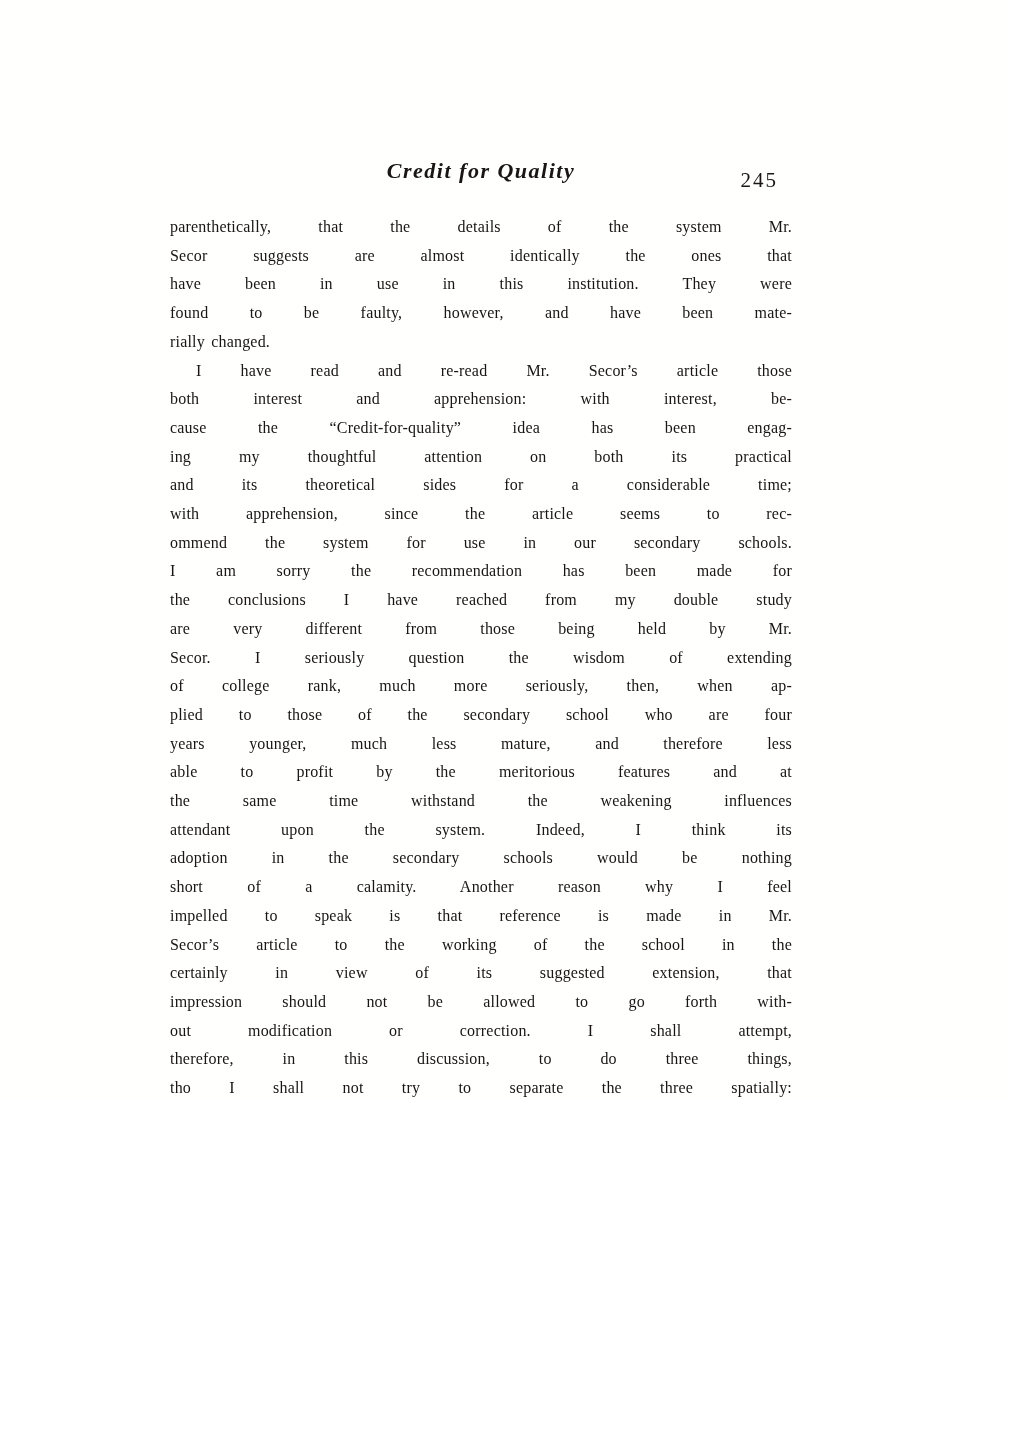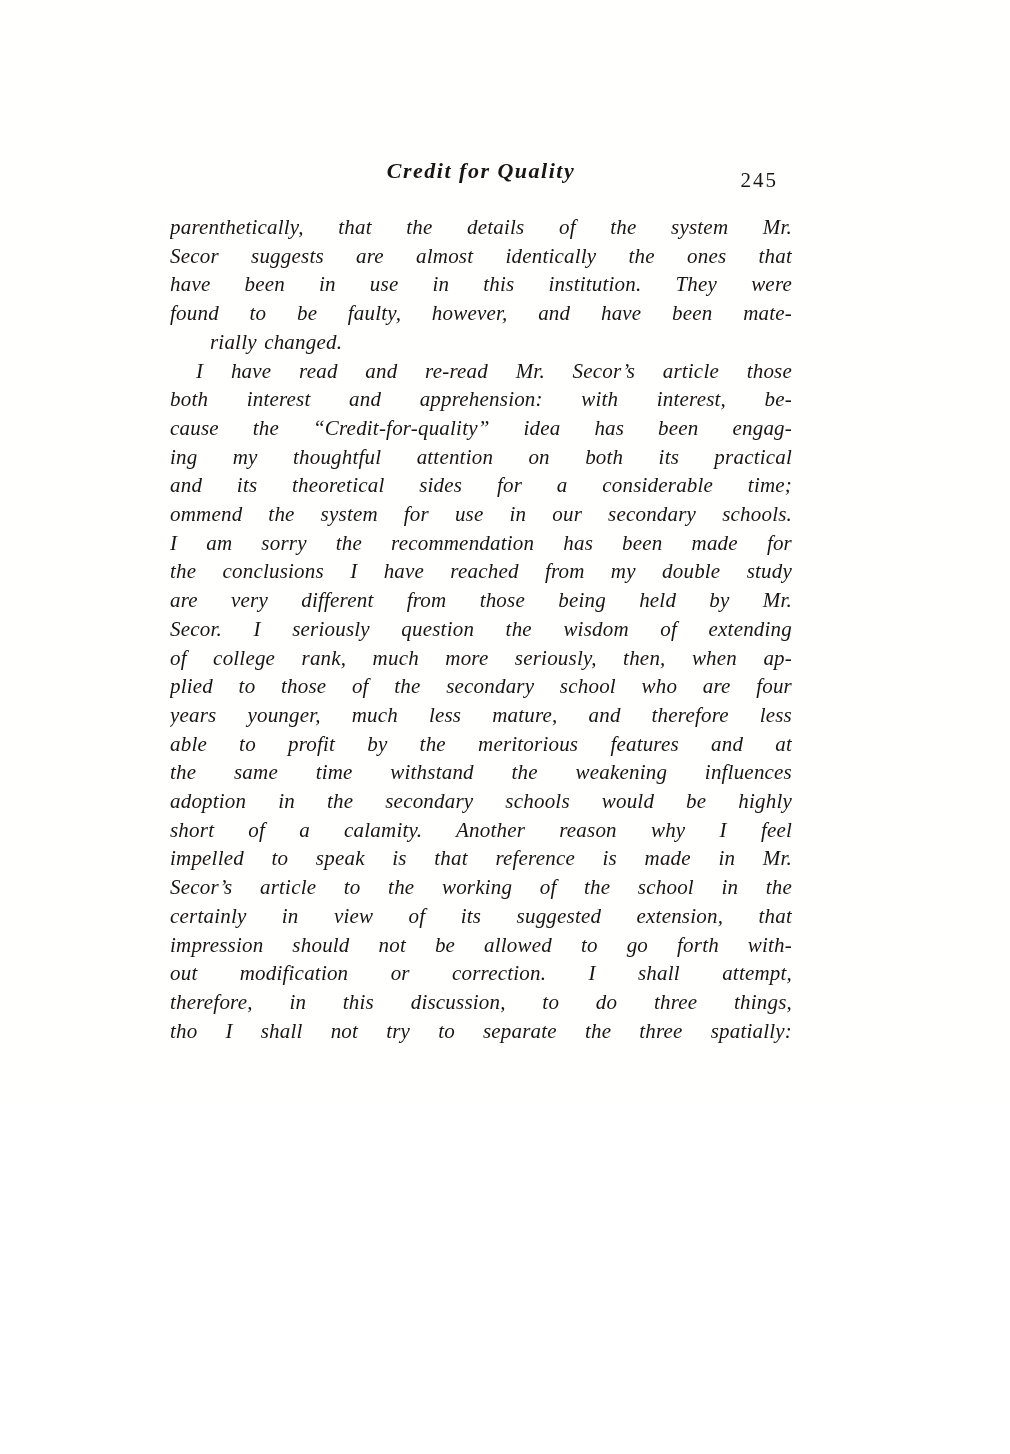--- a/index.html
+++ b/index.html
@@ -38,37 +38,35 @@
     right: 14px;
     top: 10px;
     font-size: 21px;
     letter-spacing: 2px;
   }
   .text-block {
     position: absolute;
     top: 213px;
     left: 170px;
     width: 622px;
-    font-size: 21px;
+    font-size: 16px;
     line-height: 28.7px;
     letter-spacing: 0.2px;
-    font-style: italic;
   }
   .paragraph { margin: 0; }
   .line {
     text-align: justify;
     text-align-last: justify;
     white-space: nowrap;
     overflow: hidden;
     word-spacing: 2px;
   }
   .line.last {
     text-align-last: left;
     word-spacing: 2px;
-    margin-left: 40px;
   }
   .line.indent {
     text-indent: 26px;
   }
 </style>
 </head>
 <body>
 
 <div class="page">
   <div class="header">
@@ -82,31 +80,33 @@
         <div class="line">have been in use in this institution.  They were</div>
         <div class="line">found to be faulty, however, and have been mate-</div>
         <div class="line last">rially changed.</div>
       </div>
       <div class="paragraph">
         <div class="line indent">I have read and re-read Mr. Secor’s article those</div>
         <div class="line">both interest and apprehension: with interest, be-</div>
         <div class="line">cause the “Credit-for-quality” idea has been engag-</div>
         <div class="line">ing my thoughtful attention on both its practical</div>
         <div class="line">and its theoretical sides for a considerable time;</div>
+        <div class="line">with apprehension, since the article seems to rec-</div>
         <div class="line">ommend the system for use in our secondary schools.</div>
         <div class="line">I am sorry the recommendation has been made for</div>
         <div class="line">the conclusions I have reached from my double study</div>
         <div class="line">are very different from those being held by Mr.</div>
         <div class="line">Secor.  I seriously question the wisdom of extending</div>
         <div class="line">of college rank, much more seriously, then, when ap-</div>
         <div class="line">plied to those of the secondary school who are four</div>
         <div class="line">years younger, much less mature, and therefore less</div>
         <div class="line">able to profit by the meritorious features and at</div>
         <div class="line">the same time withstand the weakening influences</div>
-        <div class="line">adoption in the secondary schools would be highly</div>
+        <div class="line">attendant upon the system.  Indeed, I think its</div>
+        <div class="line">adoption in the secondary schools would be nothing</div>
         <div class="line">short of a calamity.  Another reason why I feel</div>
         <div class="line">impelled to speak is that reference is made in Mr.</div>
         <div class="line">Secor’s article to the working of the school in the</div>
         <div class="line">certainly in view of its suggested extension, that</div>
         <div class="line">impression should not be allowed to go forth with-</div>
         <div class="line">out modification or correction.  I shall attempt,</div>
         <div class="line">therefore, in this discussion, to do three things,</div>
         <div class="line">tho I shall not try to separate the three spatially:</div>
       </div>
     </div>

